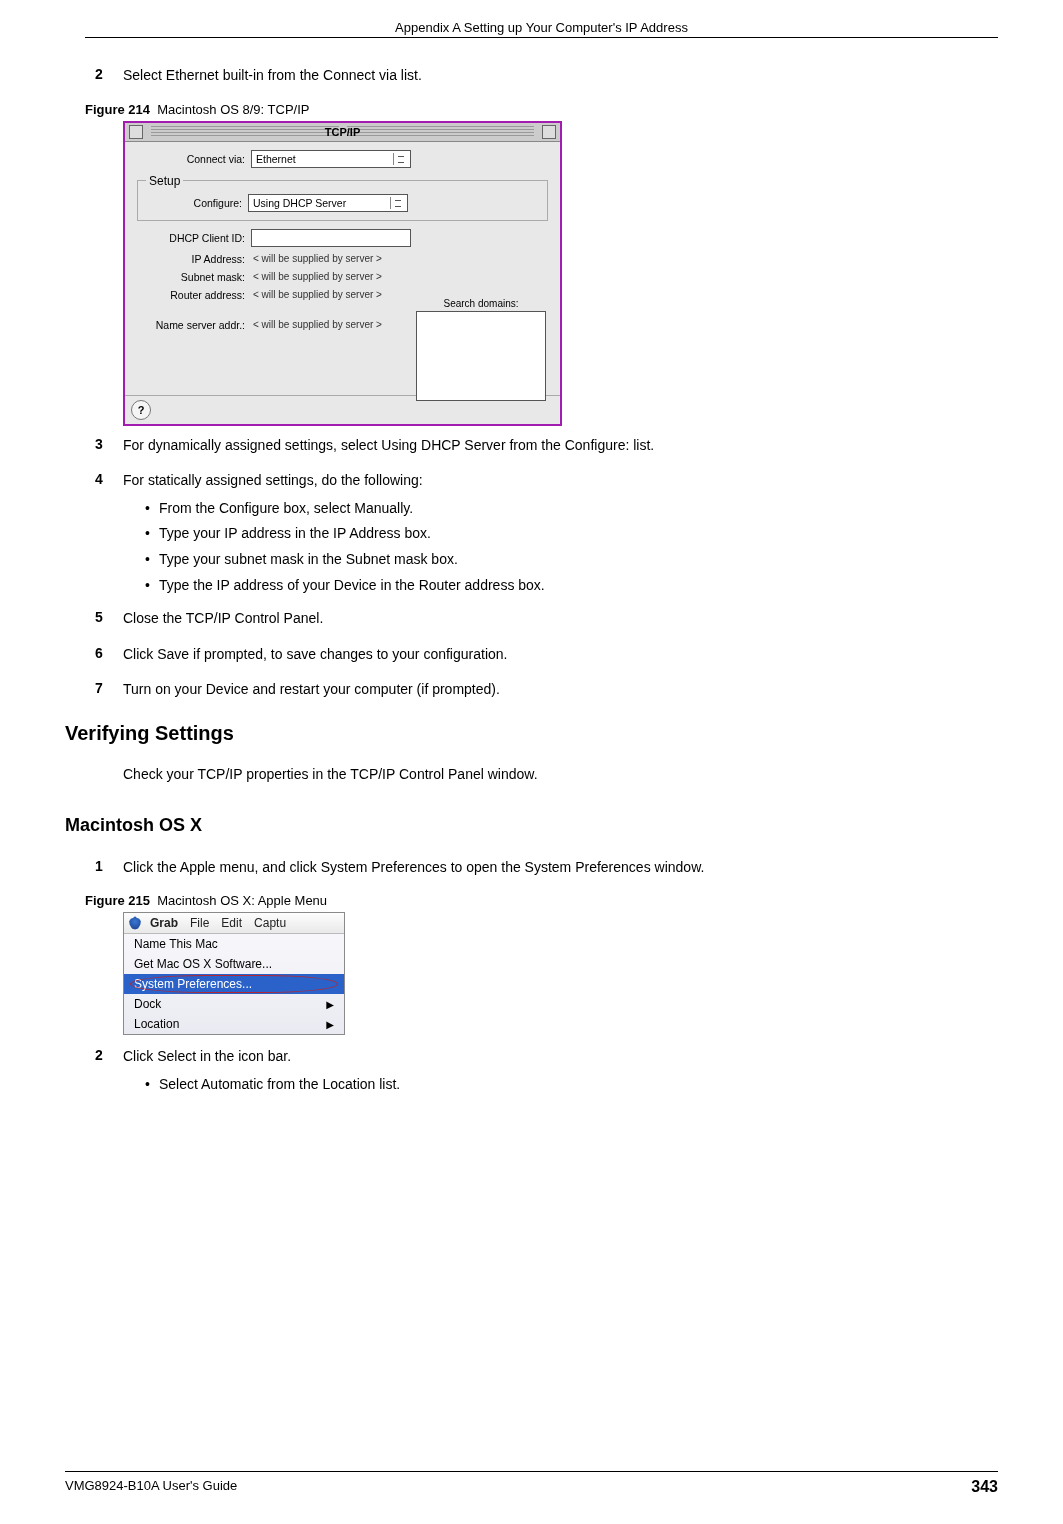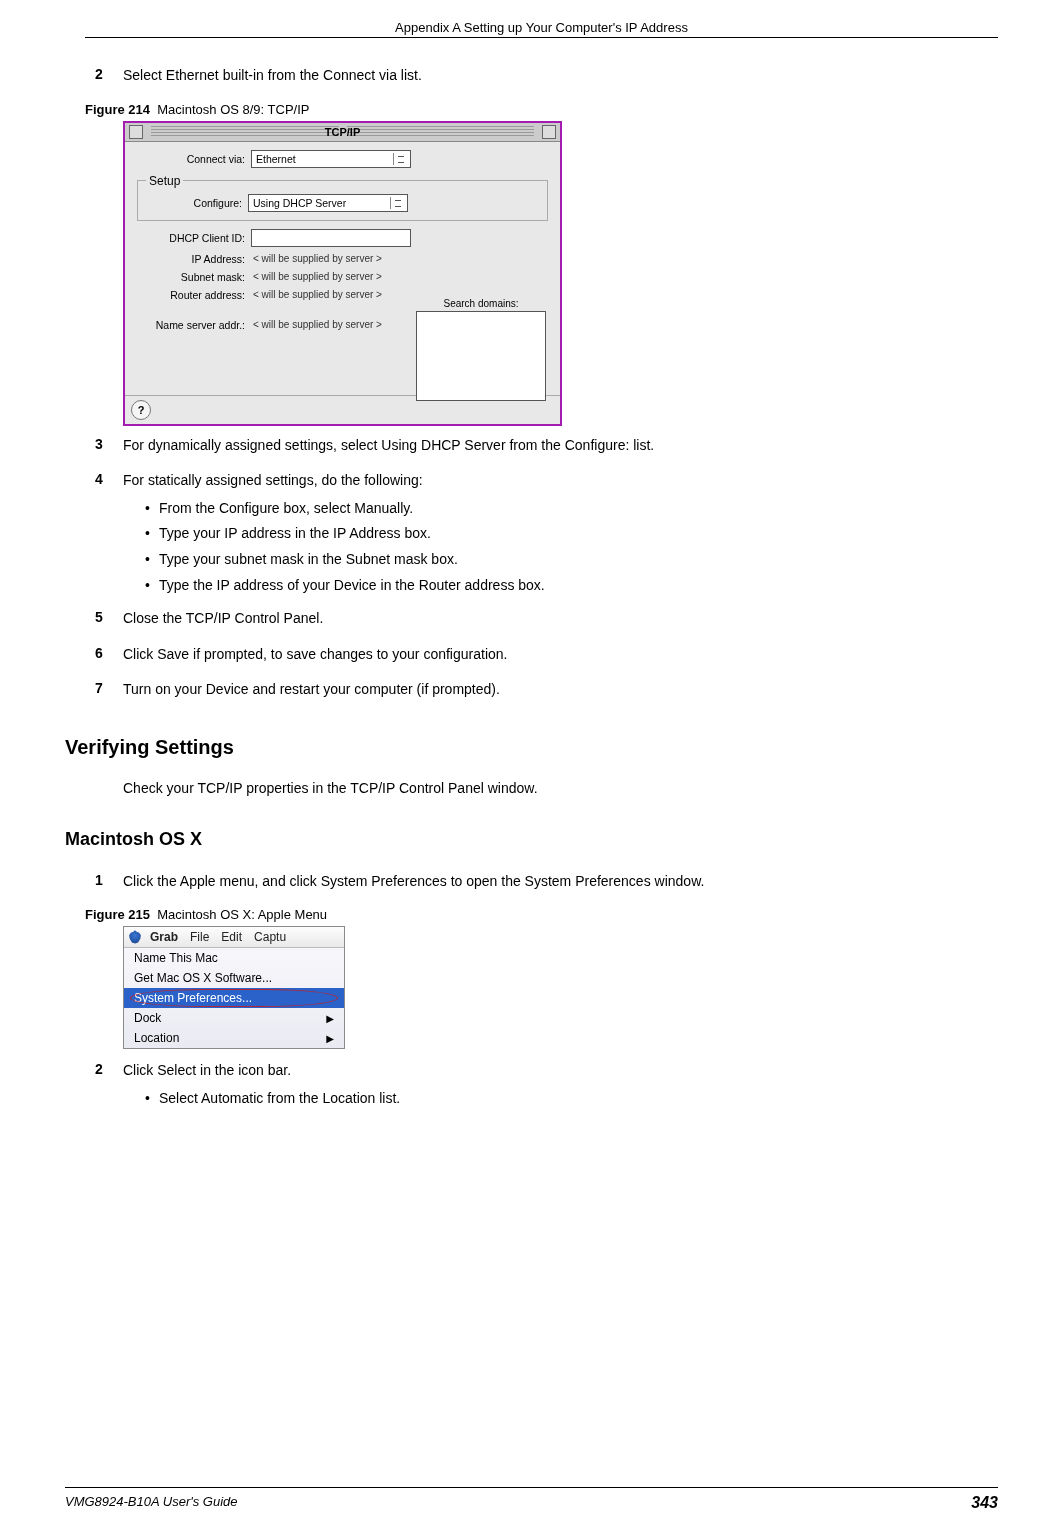--- a/index.html
+++ b/index.html
@@ -58,21 +58,21 @@
     line-height: 1.4;
   }
   .bullet-dot {
     width: 14px;
     flex-shrink: 0;
   }
   .section-h1 {
     font-family: Arial, Helvetica, sans-serif;
     font-weight: bold;
     font-size: 20px;
-    margin: 36px 0 20px -20px;
+    margin: 22px 0 20px -20px;
   }
   .section-h2 {
     font-family: Arial, Helvetica, sans-serif;
     font-weight: bold;
     font-size: 18px;
     margin: 30px 0 22px -20px;
   }
   .body-para {
     margin-left: 38px;
     line-height: 1.4;
@@ -186,21 +186,21 @@
     background:#2a62c9; color:#fff; position:relative;
   }
   .fig215 .mitem.sel::before {
     content:""; position:absolute; left:6px; right:6px; top:1px; bottom:1px;
     border:1px solid rgba(200,30,30,0.85); border-radius:50%/70%;
     pointer-events:none;
   }
   .fig215 .arrow { font-size:10px; color:inherit; }
 
   .footer-area {
-    position:absolute; bottom:12px; left:65px; right:65px;font-style:italic;
+    position:absolute; bottom:28px; left:65px; right:65px;
   }
   .footer-rule {
     border:none; border-top:1.5px solid #000; margin:0 0 6px 0;
   }
   .footer-row {
     display:flex; justify-content:space-between; font-size:13px;
   }
   .footer-row .pn { font-weight:bold; font-size:16px;}
 </style>
 </head>

